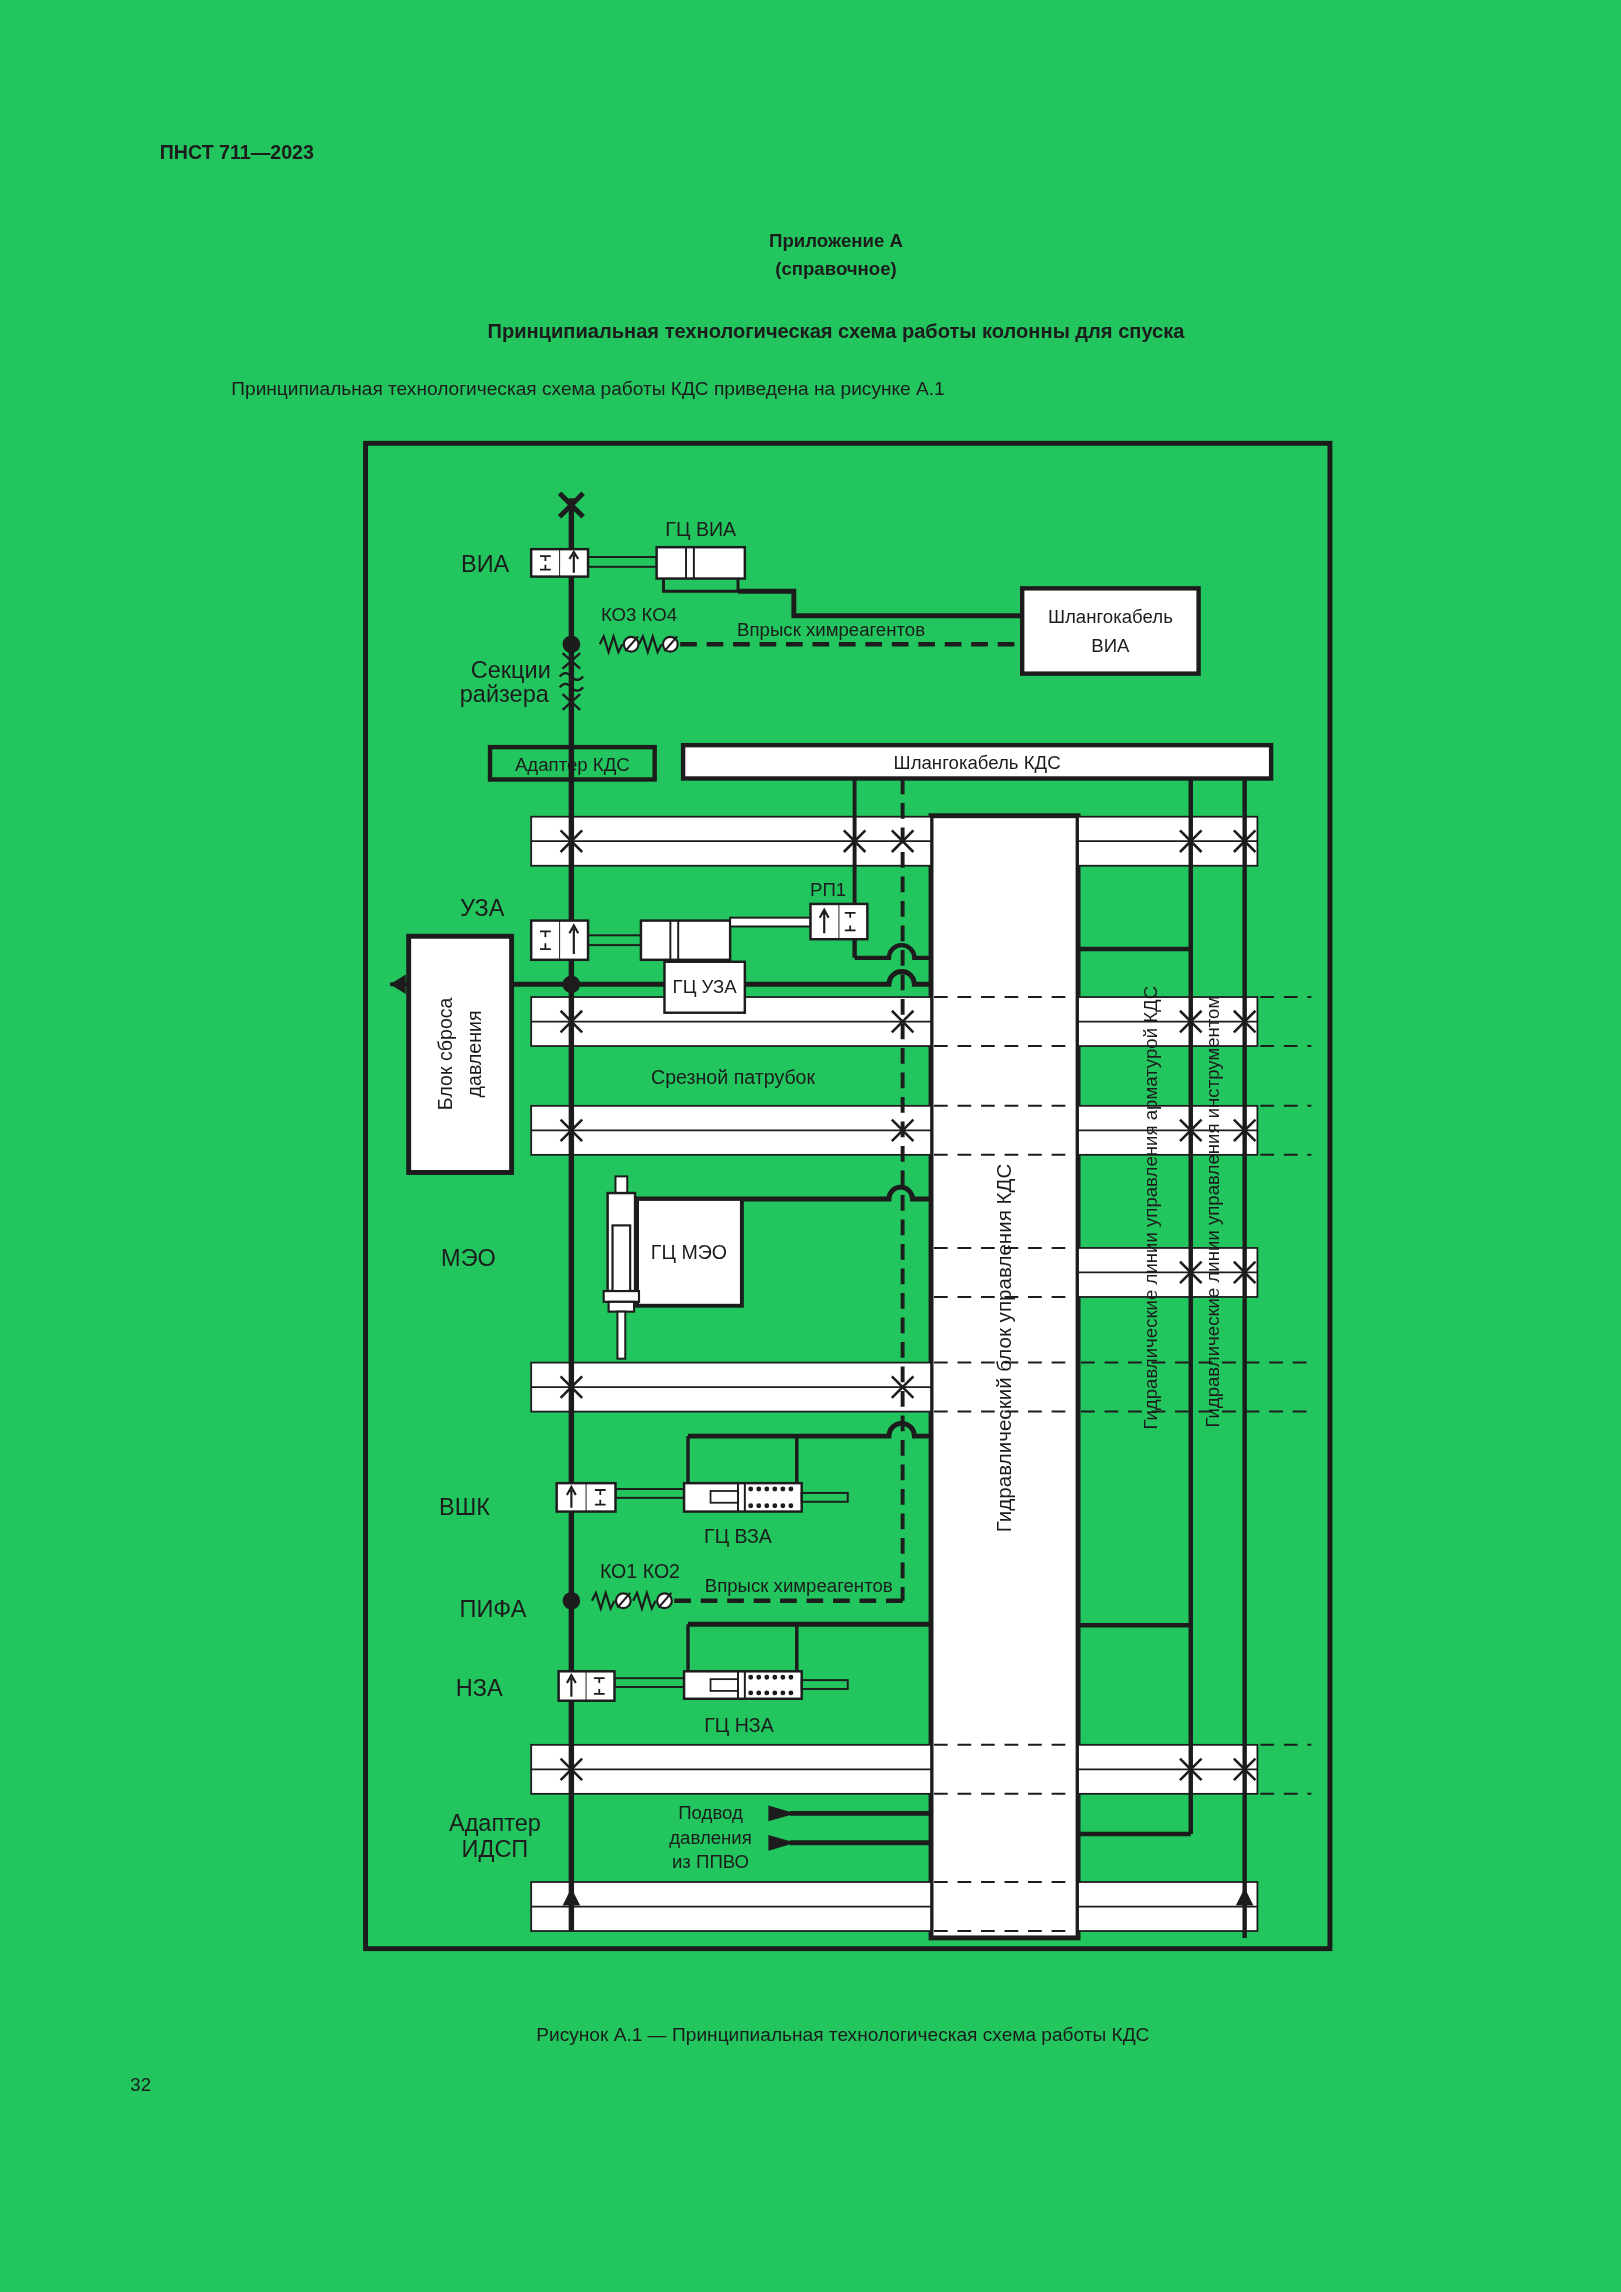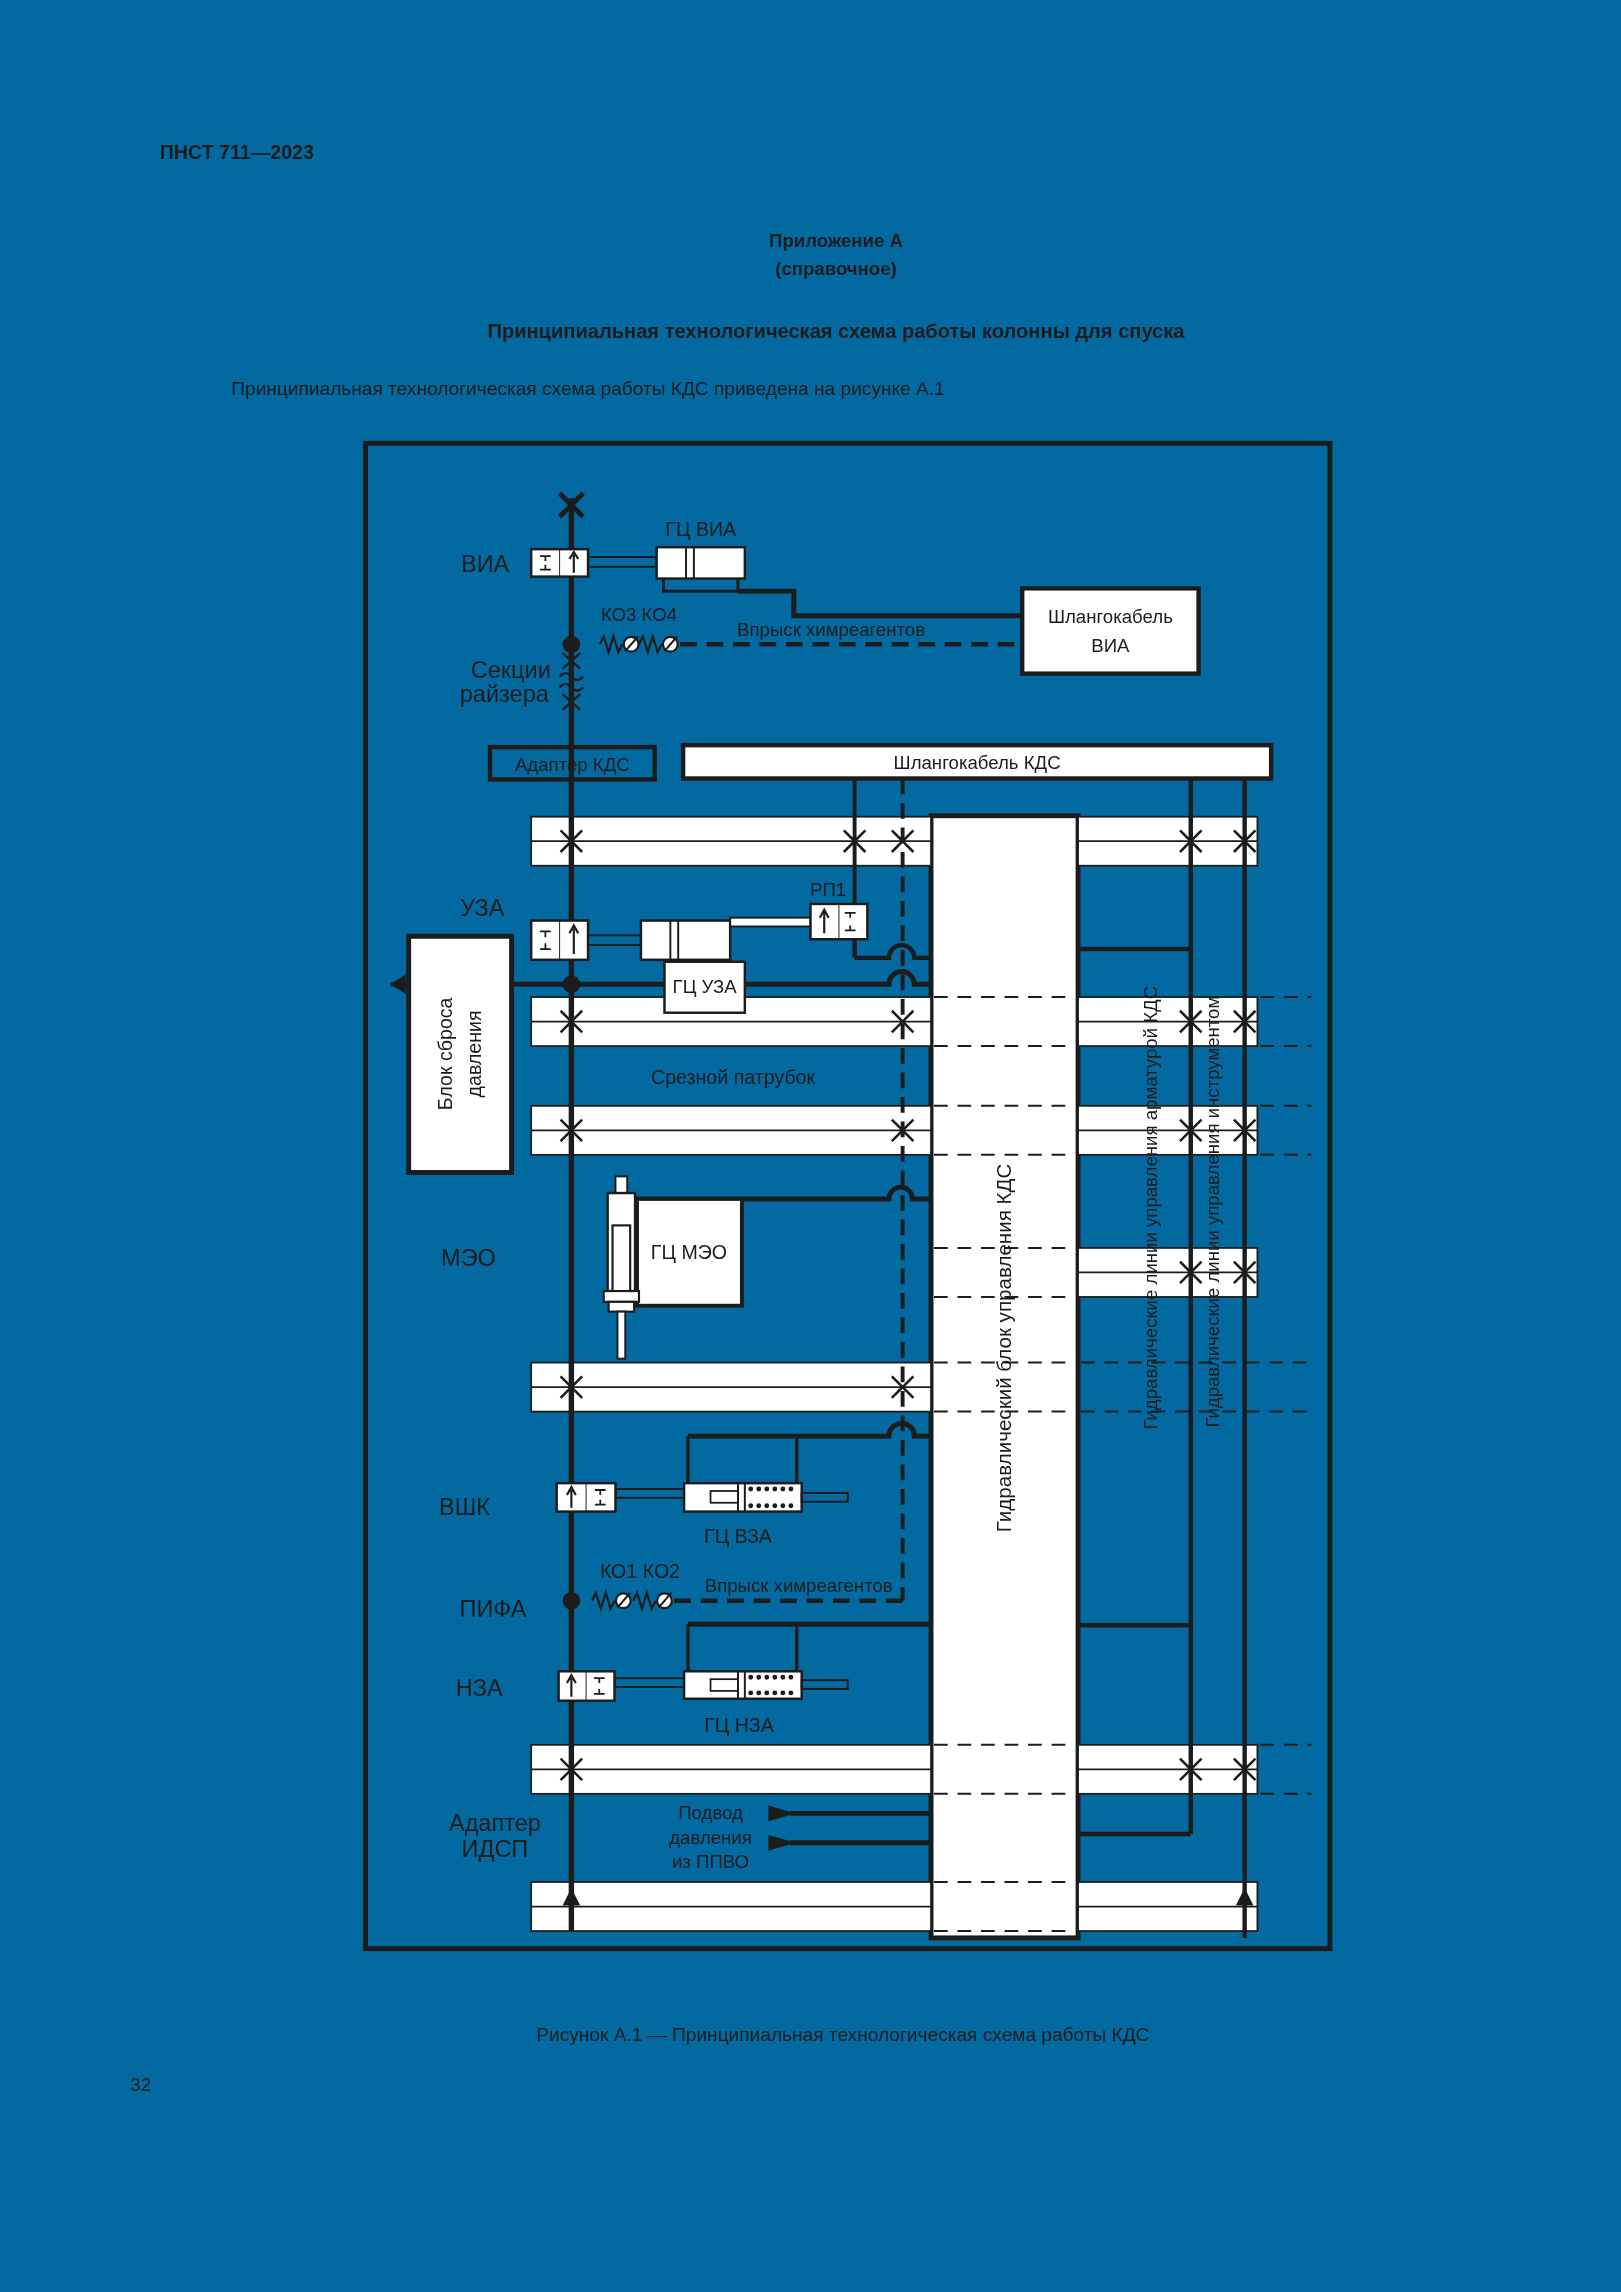--- a/index.html
+++ b/index.html
@@ -1,16 +1,16 @@
 <!DOCTYPE html>
 <html><head>
 <meta charset="utf-8">
 <style>
   html,body{margin:0;padding:0;background:#e8e8e8;}
-  .page{width:1621px;height:2293px;background:#0369a1;position:relative;margin:0 auto;
+  .page{width:1621px;height:2293px;background:#22c55e;position:relative;margin:0 auto;
         font-family:"Liberation Sans", sans-serif;}
   svg{position:absolute;left:0;top:0;}
   svg text{fill:#1c1c1c;}
 </style>
 </head>
 <body>
 
 <div class="page">
 <svg width="1621" height="2293" viewBox="0 0 1654 2339">
 

